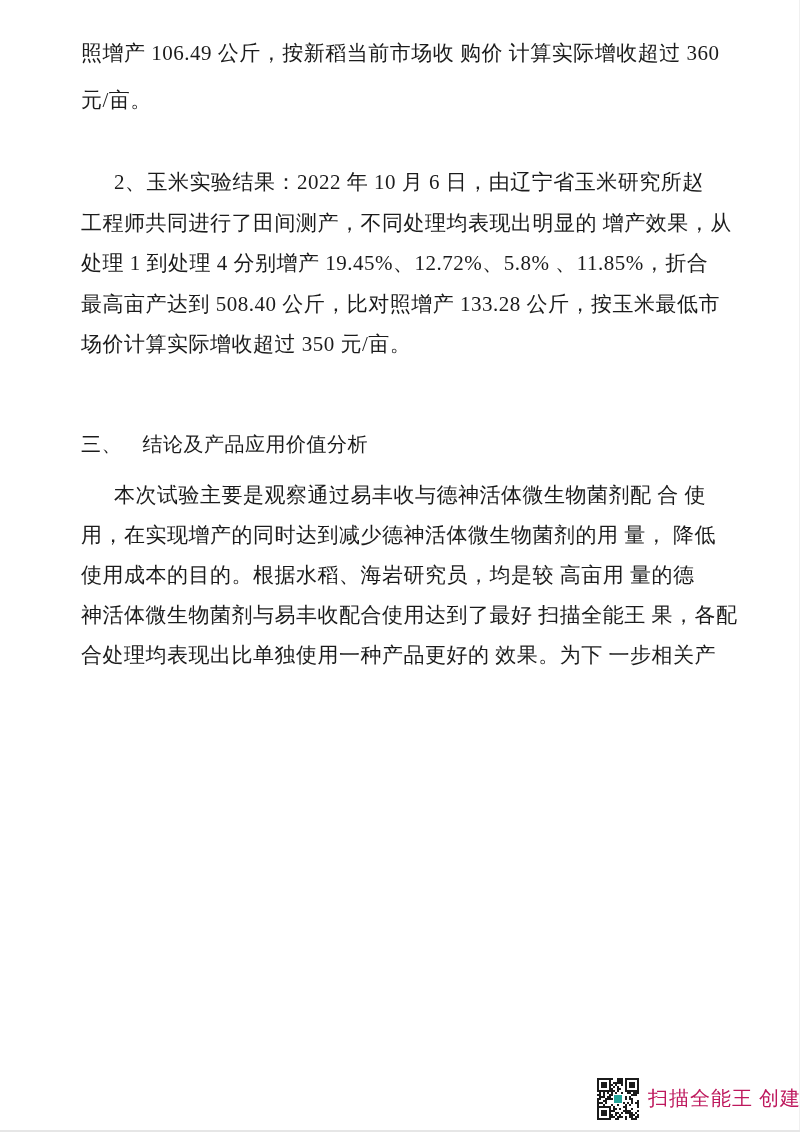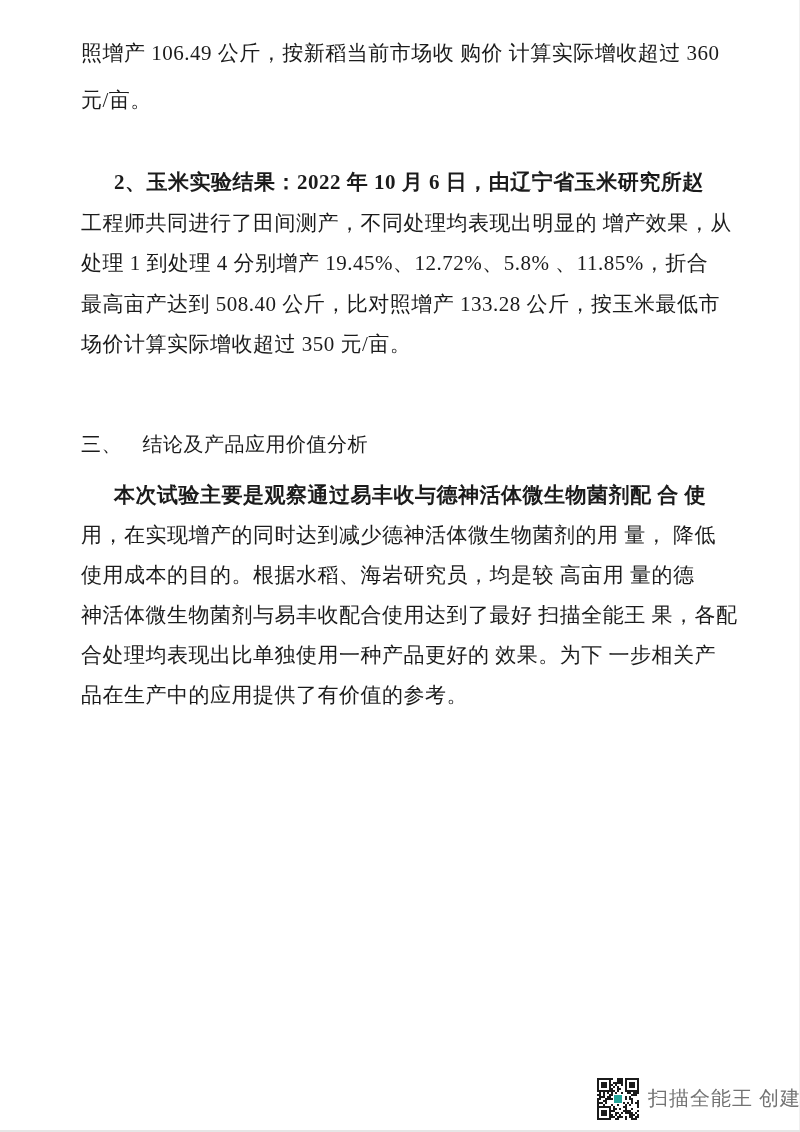--- a/index.html
+++ b/index.html
@@ -11,24 +11,24 @@
     box-shadow:inset 0 -2px 0 #e6e6e6, inset -1px 0 0 #f0f0f0;
   }
   .content{position:absolute;left:81px;top:30px;width:636px;}
   .line{white-space:nowrap;font-size:21px;letter-spacing:0.5px;}
   .p1 .line{line-height:47px;}
   .p2{margin-top:38px;}
   .p2 .line{line-height:40.5px;}
   .heading{margin-top:60px;font-size:20px;line-height:42px;white-space:nowrap;letter-spacing:0.5px;font-family:Liberation Mono, monospace;}
   .p3{margin-top:8px;}
   .p3 .line{line-height:40px;}
-  .indent{text-indent:33px;font-weight:bold;}
+  .indent{text-indent:33px;}
   .footer{position:absolute;left:597px;top:1076px;display:flex;align-items:center;}
   .qr{display:block;shape-rendering:crispEdges;}
-  .footer-label{font-size:20px;color:#737373;margin-left:9px;letter-spacing:1px;white-space:nowrap;}
+  .footer-label{font-size:20px;color:#be185d;margin-left:9px;letter-spacing:1px;white-space:nowrap;}
 </style>
 </head>
 <body>
 
 <div class="page">
   <div class="content">
 
     <div class="para p1">
       <div class="line">照增产 106.49 公斤，按新稻当前市场收 购价 计算实际增收超过 360</div>
       <div class="line">元/亩。</div>
@@ -43,21 +43,20 @@
     </div>
 
     <div class="heading">三、　结论及产品应用价值分析</div>
 
     <div class="para p3">
       <div class="line indent">本次试验主要是观察通过易丰收与德神活体微生物菌剂配 合 使</div>
       <div class="line">用，在实现增产的同时达到减少德神活体微生物菌剂的用 量， 降低</div>
       <div class="line">使用成本的目的。根据水稻、海岩研究员，均是较 高亩用 量的德</div>
       <div class="line">神活体微生物菌剂与易丰收配合使用达到了最好 扫描全能王 果，各配</div>
       <div class="line">合处理均表现出比单独使用一种产品更好的 效果。为下 一步相关产</div>
-      <div class="line">品在生产中的应用提供了有价值的参考。</div>
     </div>
 
   </div>
 
   <div class="footer">
     <svg class="qr" width="42" height="45" viewBox="0 0 21 21" xmlns="http://www.w3.org/2000/svg">
         <rect x="7" y="0" width="1" height="1" fill="#1b1b1b"></rect>
         <rect x="10" y="0" width="1" height="1" fill="#1b1b1b"></rect>
         <rect x="11" y="0" width="1" height="1" fill="#1b1b1b"></rect>
         <rect x="12" y="0" width="1" height="1" fill="#1b1b1b"></rect>

